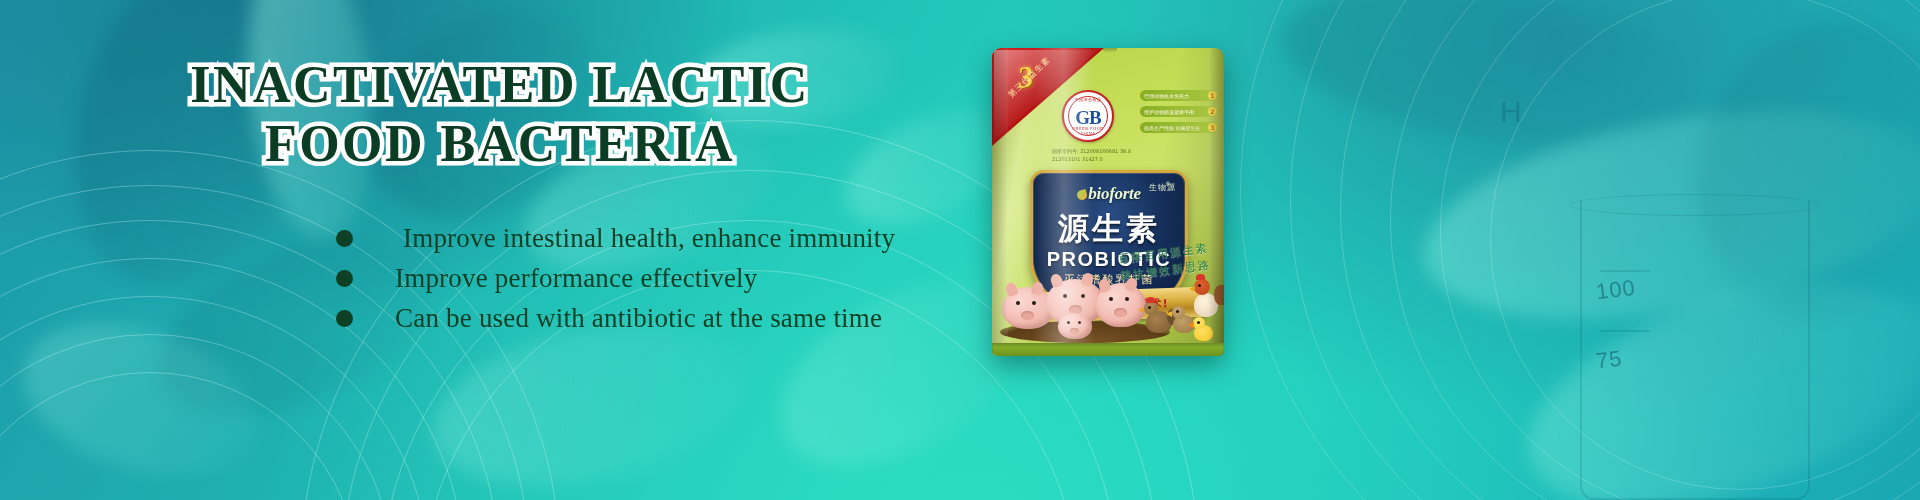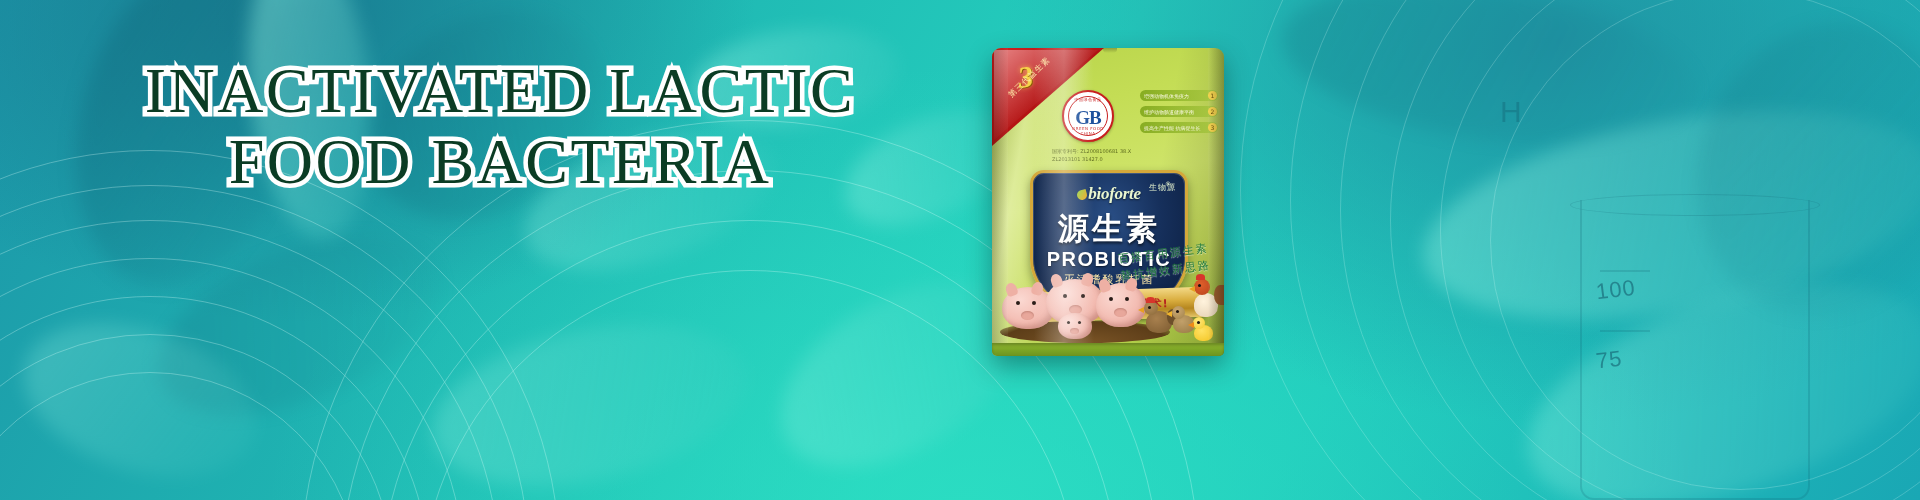--- a/index.html
+++ b/index.html
@@ -64,22 +64,22 @@
     position:absolute;
     left:0; top:58px;
     width:1000px;
     text-align:center;
     line-height:1.02;
     pointer-events:none;
   }
   .headline .hl-line{
     display:block;
     font-family:"Liberation Serif", serif;
-    font-weight:400;
-    font-size:64px;
+    font-weight:700;
+    font-size:52px;
     letter-spacing:2.5px;
     color:#0b3c24;
     -webkit-text-stroke:9px #ffffff;
     paint-order:stroke fill;
     text-shadow:0 2px 2px rgba(255,255,255,.9);
   }
   .headline .hl-line + .hl-line{margin-top:6px;}
 
   
   .bullets{
@@ -424,20 +424,34 @@
   </div>
   <span class="grad-num" style="left:1596px;top:277px;transform:rotate(-7deg);">100</span>
   <span class="grad-num" style="left:1596px;top:347px;transform:rotate(-7deg);">75</span>
   <span class="ph-letter" style="left:1500px;top:95px;">H</span>
 
   <div class="headline">
     <span class="hl-line">INACTIVATED LACTIC</span>
     <span class="hl-line">FOOD BACTERIA</span>
   </div>
 
+  <div class="bullets">
+    <div class="bullet-row">
+      <span class="bullet-dot"></span>
+      <span class="bullet-text">Improve intestinal health, enhance immunity</span>
+    </div>
+    <div class="bullet-row">
+      <span class="bullet-dot"></span>
+      <span class="bullet-text">Improve performance effectively</span>
+    </div>
+    <div class="bullet-row">
+      <span class="bullet-dot"></span>
+      <span class="bullet-text">Can be used with antibiotic at the same time</span>
+    </div>
+  </div>
 
   <div class="product">
     <div class="bag">
 
       <div class="bag-notch"></div>
 
       <div class="red-corner"></div>
       <div class="red-corner-hl"></div>
       <div class="gen3">3</div>
       <div class="gen3-cn">第三代益生素</div>

